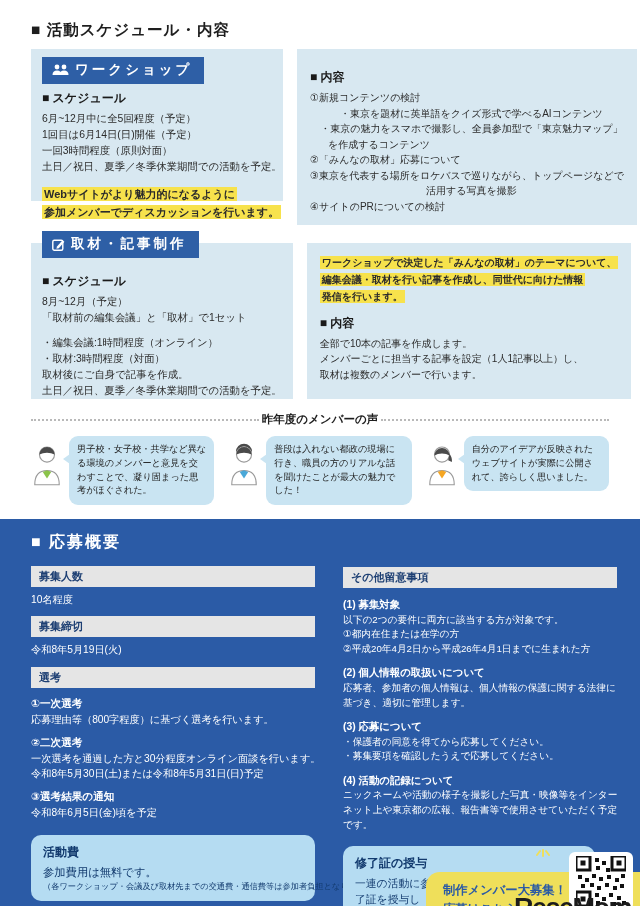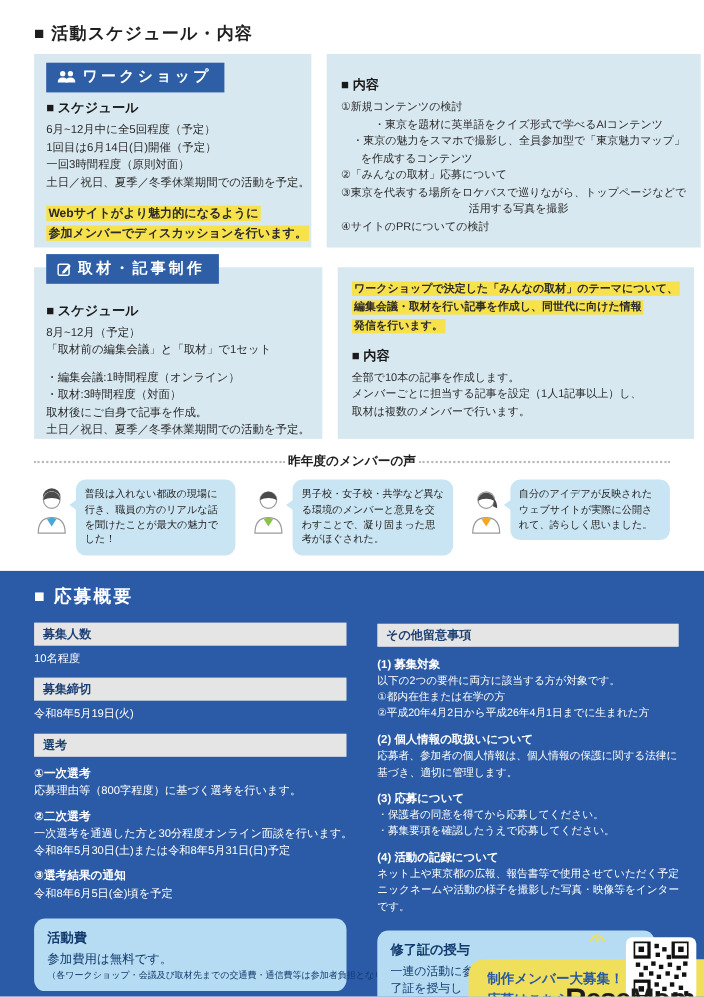--- a/index.html
+++ b/index.html
@@ -6,21 +6,21 @@
   html,body { width:640px; height:906px; }
   body {
     font-family: "Liberation Sans", "DejaVu Sans", sans-serif;
     background:#ffffff; color:#2b2b2b; overflow:hidden; position:relative;
   }
   .top { padding:20px 31px 0 31px; }
   .page-title { font-size:15.5px; font-weight:bold; color:#1e1e1e; margin-bottom:8px; letter-spacing:1px; }
 
   .cols { display:flex; gap:14px; }
   .panel { background:#d8e8f1; }
-  .panel.w-left { width:252px; padding:8px 11px 10px 11px; height:176px; }
+  .panel.w-left { width:252px; padding:8px 11px 10px 11px; height:152px; }
   .panel.w-right { flex:1; padding:14px 13px 10px 13px; height:176px; }
   .panel.r-left { width:288px; padding:0 11px 10px 11px; height:156px; }
   .panel.r-right { flex:1; padding:11px 13px 10px 13px; height:156px; }
   .row2 { margin-top:18px; }
 
   .badge {
     display:inline-flex; align-items:center; gap:6px;
     background:#2e5fa6; color:#fff; font-weight:bold; font-size:13.5px;
     padding:4px 12px 5px 10px; letter-spacing:3px;
   }
@@ -170,39 +170,39 @@
 
   <div class="divider">
     <div class="dots"></div>
     <div class="label">昨年度のメンバーの声</div>
     <div class="dots"></div>
   </div>
 
   <div class="voices">
     <div class="voice">
       <svg class="avatar" width="32" height="44" viewBox="0 0 34 46">
+        <circle cx="17" cy="13" r="8" fill="#fff" stroke="#9a9a9a" stroke-width="1.2"></circle>
+        <path d="M9,13 a8,8 0 0 1 16,0 a11,6 0 0 0 -16,0 z" fill="#4a4a4a"></path>
+        <path d="M4,45 q0,-15 13,-15 q13,0 13,15 z" fill="#fff" stroke="#9a9a9a" stroke-width="1.2"></path>
+        <path d="M12.5,31.5 l4.5,7 l4.5,-7 l-4.5,-1.8 z" fill="#8bc34a"></path>
+      </svg>
+      <div class="bubble">
+        <div class="bubble-text">男子校・女子校・共学など異なる環境のメンバーと意見を交わすことで、凝り固まった思考がほぐされた。</div>
+      </div>
+    </div>
+    <div class="voice">
+      <svg class="avatar" width="32" height="44" viewBox="0 0 34 46">
         <path d="M8.5,13 a8.5,8.5 0 0 1 17,0 l0,-3 a8.5,8.5 0 0 0 -17,0 z" fill="#4a4a4a"></path>
         <circle cx="17" cy="13" r="8" fill="#fff" stroke="#9a9a9a" stroke-width="1.2"></circle>
         <path d="M9,13 a8,8 0 0 1 16,0 a11,6 0 0 0 -16,0 z" fill="#4a4a4a"></path>
         <path d="M4,45 q0,-15 13,-15 q13,0 13,15 z" fill="#fff" stroke="#9a9a9a" stroke-width="1.2"></path>
         <path d="M12.5,31.5 l4.5,7 l4.5,-7 l-4.5,-1.8 z" fill="#4aa8d8"></path>
       </svg>
       <div class="bubble">
         <div class="bubble-text">普段は入れない都政の現場に行き、職員の方のリアルな話を聞けたことが最大の魅力でした！</div>
-      </div>
-    </div>
-    <div class="voice">
-      <svg class="avatar" width="32" height="44" viewBox="0 0 34 46">
-        <circle cx="17" cy="13" r="8" fill="#fff" stroke="#9a9a9a" stroke-width="1.2"></circle>
-        <path d="M9,13 a8,8 0 0 1 16,0 a11,6 0 0 0 -16,0 z" fill="#4a4a4a"></path>
-        <path d="M4,45 q0,-15 13,-15 q13,0 13,15 z" fill="#fff" stroke="#9a9a9a" stroke-width="1.2"></path>
-        <path d="M12.5,31.5 l4.5,7 l4.5,-7 l-4.5,-1.8 z" fill="#8bc34a"></path>
-      </svg>
-      <div class="bubble">
-        <div class="bubble-text">男子校・女子校・共学など異なる環境のメンバーと意見を交わすことで、凝り固まった思考がほぐされた。</div>
       </div>
     </div>
     <div class="voice">
       <svg class="avatar" width="32" height="44" viewBox="0 0 34 46">
         <circle cx="17" cy="13" r="8" fill="#fff" stroke="#9a9a9a" stroke-width="1.2"></circle>
         <path d="M9,14 a8,8 0 0 1 16,0 a11,7 0 0 0 -16,0 z" fill="#4a4a4a"></path>
         <path d="M25,12 q3,4 2.5,9 l-4,-2 z" fill="#4a4a4a"></path>
         <path d="M4,45 q0,-15 13,-15 q13,0 13,15 z" fill="#fff" stroke="#9a9a9a" stroke-width="1.2"></path>
         <path d="M12.5,31.5 l4.5,7 l4.5,-7 l-4.5,-1.8 z" fill="#f5a623"></path>
       </svg>
@@ -251,22 +251,22 @@
 
       <div class="note-head">(2) 個人情報の取扱いについて</div>
       <div class="note-line">応募者、参加者の個人情報は、個人情報の保護に関する法律に</div>
       <div class="note-line">基づき、適切に管理します。</div>
 
       <div class="note-head">(3) 応募について</div>
       <div class="note-line">・保護者の同意を得てから応募してください。</div>
       <div class="note-line">・募集要項を確認したうえで応募してください。</div>
 
       <div class="note-head">(4) 活動の記録について</div>
+      <div class="note-line">ニックネームや活動の様子を撮影した写真・映像等をインター</div>
       <div class="note-line">ネット上や東京都の広報、報告書等で使用させていただく予定</div>
-      <div class="note-line">ニックネームや活動の様子を撮影した写真・映像等をインター</div>
       <div class="note-line">です。</div>
 
       <div class="soft-box cert">
         <div class="sb-title">修了証の授与</div>
         <div class="sb-line">一連の活動に参加していただいた方には、修了証を授与し</div>
 
       </div>
     </div>
   </div>
 

